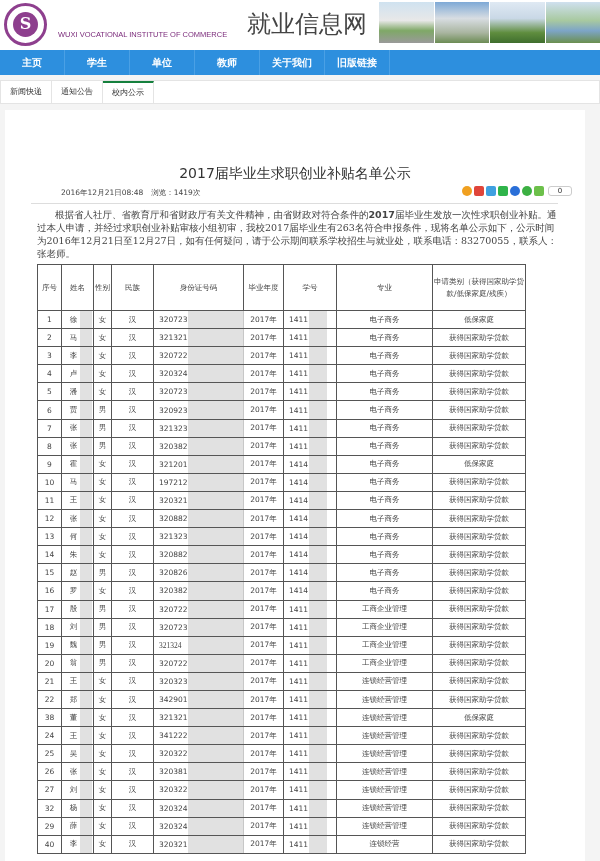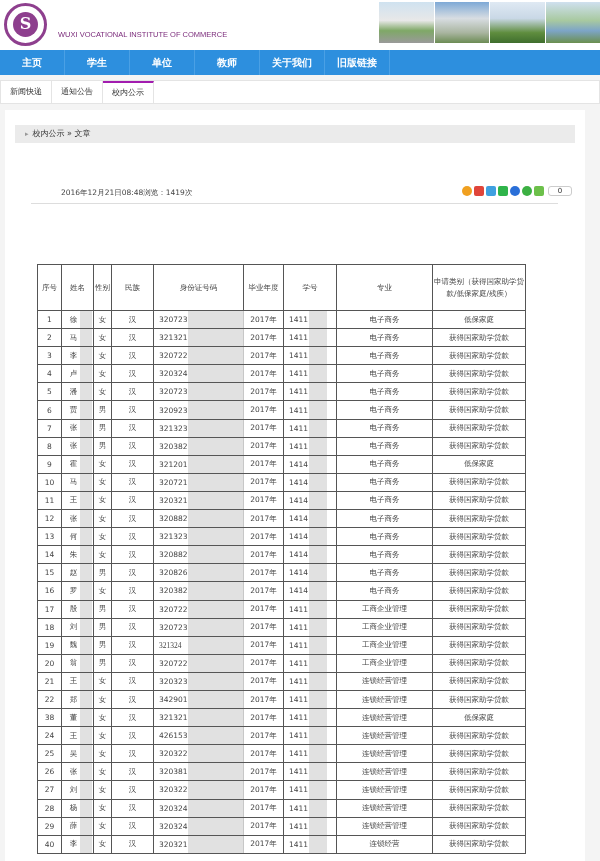--- a/index.html
+++ b/index.html
@@ -16,28 +16,28 @@
   .ph1 { background: linear-gradient(180deg,#cfe2f0 0%,#e8e8e8 45%,#7fa867 70%,#9a9a9a 100%); }
   .ph2 { background: linear-gradient(180deg,#7ea9d6 0%,#d8dde2 40%,#a9b5a0 75%,#6c8c54 100%); }
   .ph3 { background: linear-gradient(180deg,#dfe9f3 0%,#c9d8e6 40%,#5f8d3e 75%,#3f6e2e 100%); }
   .ph4 { background: linear-gradient(180deg,#cfe0ef 0%,#a8c9a0 45%,#7da5c7 70%,#6b8f4e 100%); }
 
   .navbar { position: absolute; left: 0; top: 50px; width: 600px; height: 25px; background: #2d8fde; display: flex; }
   .nav-item { width: 65px; height: 25px; line-height: 25px; text-align: center; color: #fff; font-size: 10px; font-weight: bold; border-right: 1px solid #4aa0e5; }
 
   .subtabs { position: absolute; left: 0; top: 80px; width: 600px; height: 24px; background: #fff; border: 1px solid #e4e4e4; display: flex; }
   .subtab { height: 23px; line-height: 22px; padding: 0 9px; font-size: 8px; color: #333; border-right: 1px solid #e4e4e4; }
-  .subtab.active { border-top: 2px solid #a21caf; line-height: 20px; }
+  .subtab.active { border-top: 2px solid #15803d; line-height: 20px; }
 
   .content { position: absolute; left: 5px; top: 110px; width: 580px; height: 751px; background: #fff; }
   .breadcrumb { position: absolute; left: 10px; top: 15px; width: 560px; height: 18px; background: #ebebeb; font-size: 8px; line-height: 18px; padding-left: 10px; color: #333; }
   .breadcrumb .arr { color: #999; margin-right: 4px; font-size: 7px; }
   .article-title { position: absolute; left: 0; top: 55px; width: 580px; text-align: center; font-size: 14px; color: #333; }
   .meta { position: absolute; left: 56px; top: 78px; font-size: 7.5px; color: #444; }
-  .meta span { }
+  .meta span { margin-right: 8px; }
   .share { position: absolute; left: 457px; top: 76px; display: flex; gap: 2px; align-items: center; }
   .share .ic { width: 10px; height: 10px; border-radius: 2px; }
   .share .cnt { width: 24px; height: 10px; border: 1px solid #ccc; border-radius: 3px; font-size: 7px; text-align: center; line-height: 8px; margin-left: 2px; }
   .rule { position: absolute; left: 26px; top: 93px; width: 527px; height: 1px; background: #ddd; }
   .intro { position: absolute; left: 32px; top: 98px; width: 521px; font-size: 9.5px; line-height: 13px; color: #444; text-indent: 18px; font-family: "DejaVu Serif", serif; }
   .intro b { font-family: "DejaVu Sans", sans-serif; font-weight: bold; }
 
   table.list { position: absolute; left: 32px; top: 154px; border-collapse: collapse; font-size: 7.5px; color: #444; }
   table.list th, table.list td { border: 1px solid #555; text-align: center; font-weight: normal; height: 18.1px; padding: 0; }
   table.list th { height: 46px; line-height: 12px; }
@@ -48,20 +48,21 @@
 </head>
 <body>
 
 <div class="header">
   <div class="logo-circle">
     <div class="inner">
         <div class="s">S</div>
       </div>
   </div>
   <div class="school-en">WUXI VOCATIONAL INSTITUTE OF COMMERCE</div>
+  <div class="site-title">就业信息网</div>
   <div class="banner">
     <div class="ph ph1"></div>
     <div class="ph ph2"></div>
     <div class="ph ph3"></div>
     <div class="ph ph4"></div>
   </div>
 </div>
 
 <div class="navbar">
   <div class="nav-item">主页</div>
@@ -72,37 +73,36 @@
   <div class="nav-item">旧版链接</div>
 </div>
 
 <div class="subtabs">
   <div class="subtab">新闻快递</div>
   <div class="subtab">通知公告</div>
   <div class="subtab active">校内公示</div>
 </div>
 
 <div class="content">
-  <div class="breadcrumb">
-    <span class="arr">▸</span><span>校内公示 » 文章</span>
-  </div>
+  <div class="article-title">2017届毕业生求职创业补贴名单公示</div>
   <div class="meta">
     <span>2016年12月21日08:48</span><span>浏览：1419次</span>
   </div>
   <div class="share">
     <div class="ic" style="background:#f0a020;border-radius:50%"></div>
     <div class="ic" style="background:#e0453a"></div>
     <div class="ic" style="background:#3fa0e0"></div>
     <div class="ic" style="background:#2fb44a"></div>
     <div class="ic" style="background:#2a6fd8;border-radius:50%"></div>
     <div class="ic" style="background:#3cb043;border-radius:50%"></div>
     <div class="ic" style="background:#6cc04a"></div>
     <div class="cnt">0</div>
   </div>
   <div class="rule"></div>
+  <div class="intro"><span>根据省人社厅、省教育厅和省财政厅有关文件精神，由省财政对符合条件的</span><b>2017</b><span>届毕业生发放一次性求职创业补贴。通过本人申请，并经过求职创业补贴审核小组初审，我校2017届毕业生有263名符合申报条件，现将名单公示如下，公示时间为2016年12月21日至12月27日，如有任何疑问，请于公示期间联系学校招生与就业处，联系电话：83270055，联系人：张老师。</span></div>
 
   <table class="list">
     <thead>
       <tr>
         <th style="width:24px">序号</th>
         <th style="width:32px">姓名</th>
         <th style="width:18px">性别</th>
         <th style="width:42px">民族</th>
         <th style="width:90px">身份证号码</th>
         <th style="width:40px">毕业年度</th>
@@ -209,21 +209,21 @@
           <td><span>2017年</span></td>
           <td class="id" style="position: relative;"><span>1414</span><div class="blur" style="left: 25px; top: 0px; width: 18px; height: 100%;"></div></td>
           <td><span>电子商务</span></td>
           <td><span>低保家庭</span></td>
         </tr>
         <tr>
           <td><span>10</span></td>
           <td class="name" style="position: relative; text-align: center; padding-right: 8px;"><span>马</span><div class="blur" style="left: 18px; top: 0px; width: 12px; height: 100%;"></div></td>
           <td><span>女</span></td>
           <td><span>汉</span></td>
-          <td class="id" style="position: relative;"><span>320721</span><div class="blur" style="left: 34px; top: 0px; width: 56px; height: 100%;"></div></td>
+          <td class="id" style="position: relative;"><span>197212</span><div class="blur" style="left: 34px; top: 0px; width: 56px; height: 100%;"></div></td>
           <td><span>2017年</span></td>
           <td class="id" style="position: relative;"><span>1414</span><div class="blur" style="left: 25px; top: 0px; width: 18px; height: 100%;"></div></td>
           <td><span>电子商务</span></td>
           <td><span>获得国家助学贷款</span></td>
         </tr>
         <tr>
           <td><span>11</span></td>
           <td class="name" style="position: relative; text-align: center; padding-right: 8px;"><span>王</span><div class="blur" style="left: 18px; top: 0px; width: 12px; height: 100%;"></div></td>
           <td><span>女</span></td>
           <td><span>汉</span></td>
@@ -363,21 +363,21 @@
           <td><span>2017年</span></td>
           <td class="id" style="position: relative;"><span>1411</span><div class="blur" style="left: 25px; top: 0px; width: 18px; height: 100%;"></div></td>
           <td><span>连锁经营管理</span></td>
           <td><span>低保家庭</span></td>
         </tr>
         <tr>
           <td><span>24</span></td>
           <td class="name" style="position: relative; text-align: center; padding-right: 8px;"><span>王</span><div class="blur" style="left: 18px; top: 0px; width: 12px; height: 100%;"></div></td>
           <td><span>女</span></td>
           <td><span>汉</span></td>
-          <td class="id" style="position: relative;"><span>426153</span><div class="blur" style="left: 34px; top: 0px; width: 56px; height: 100%;"></div></td>
+          <td class="id" style="position: relative;"><span>341222</span><div class="blur" style="left: 34px; top: 0px; width: 56px; height: 100%;"></div></td>
           <td><span>2017年</span></td>
           <td class="id" style="position: relative;"><span>1411</span><div class="blur" style="left: 25px; top: 0px; width: 18px; height: 100%;"></div></td>
           <td><span>连锁经营管理</span></td>
           <td><span>获得国家助学贷款</span></td>
         </tr>
         <tr>
           <td><span>25</span></td>
           <td class="name" style="position: relative; text-align: center; padding-right: 8px;"><span>吴</span><div class="blur" style="left: 18px; top: 0px; width: 12px; height: 100%;"></div></td>
           <td><span>女</span></td>
           <td><span>汉</span></td>
@@ -403,21 +403,21 @@
           <td class="name" style="position: relative; text-align: center; padding-right: 8px;"><span>刘</span><div class="blur" style="left: 18px; top: 0px; width: 12px; height: 100%;"></div></td>
           <td><span>女</span></td>
           <td><span>汉</span></td>
           <td class="id" style="position: relative;"><span>320322</span><div class="blur" style="left: 34px; top: 0px; width: 56px; height: 100%;"></div></td>
           <td><span>2017年</span></td>
           <td class="id" style="position: relative;"><span>1411</span><div class="blur" style="left: 25px; top: 0px; width: 18px; height: 100%;"></div></td>
           <td><span>连锁经营管理</span></td>
           <td><span>获得国家助学贷款</span></td>
         </tr>
         <tr>
-          <td><span>28</span></td>
+          <td><span>32</span></td>
           <td class="name" style="position: relative; text-align: center; padding-right: 8px;"><span>杨</span><div class="blur" style="left: 18px; top: 0px; width: 12px; height: 100%;"></div></td>
           <td><span>女</span></td>
           <td><span>汉</span></td>
           <td class="id" style="position: relative;"><span>320324</span><div class="blur" style="left: 34px; top: 0px; width: 56px; height: 100%;"></div></td>
           <td><span>2017年</span></td>
           <td class="id" style="position: relative;"><span>1411</span><div class="blur" style="left: 25px; top: 0px; width: 18px; height: 100%;"></div></td>
           <td><span>连锁经营管理</span></td>
           <td><span>获得国家助学贷款</span></td>
         </tr>
         <tr>

